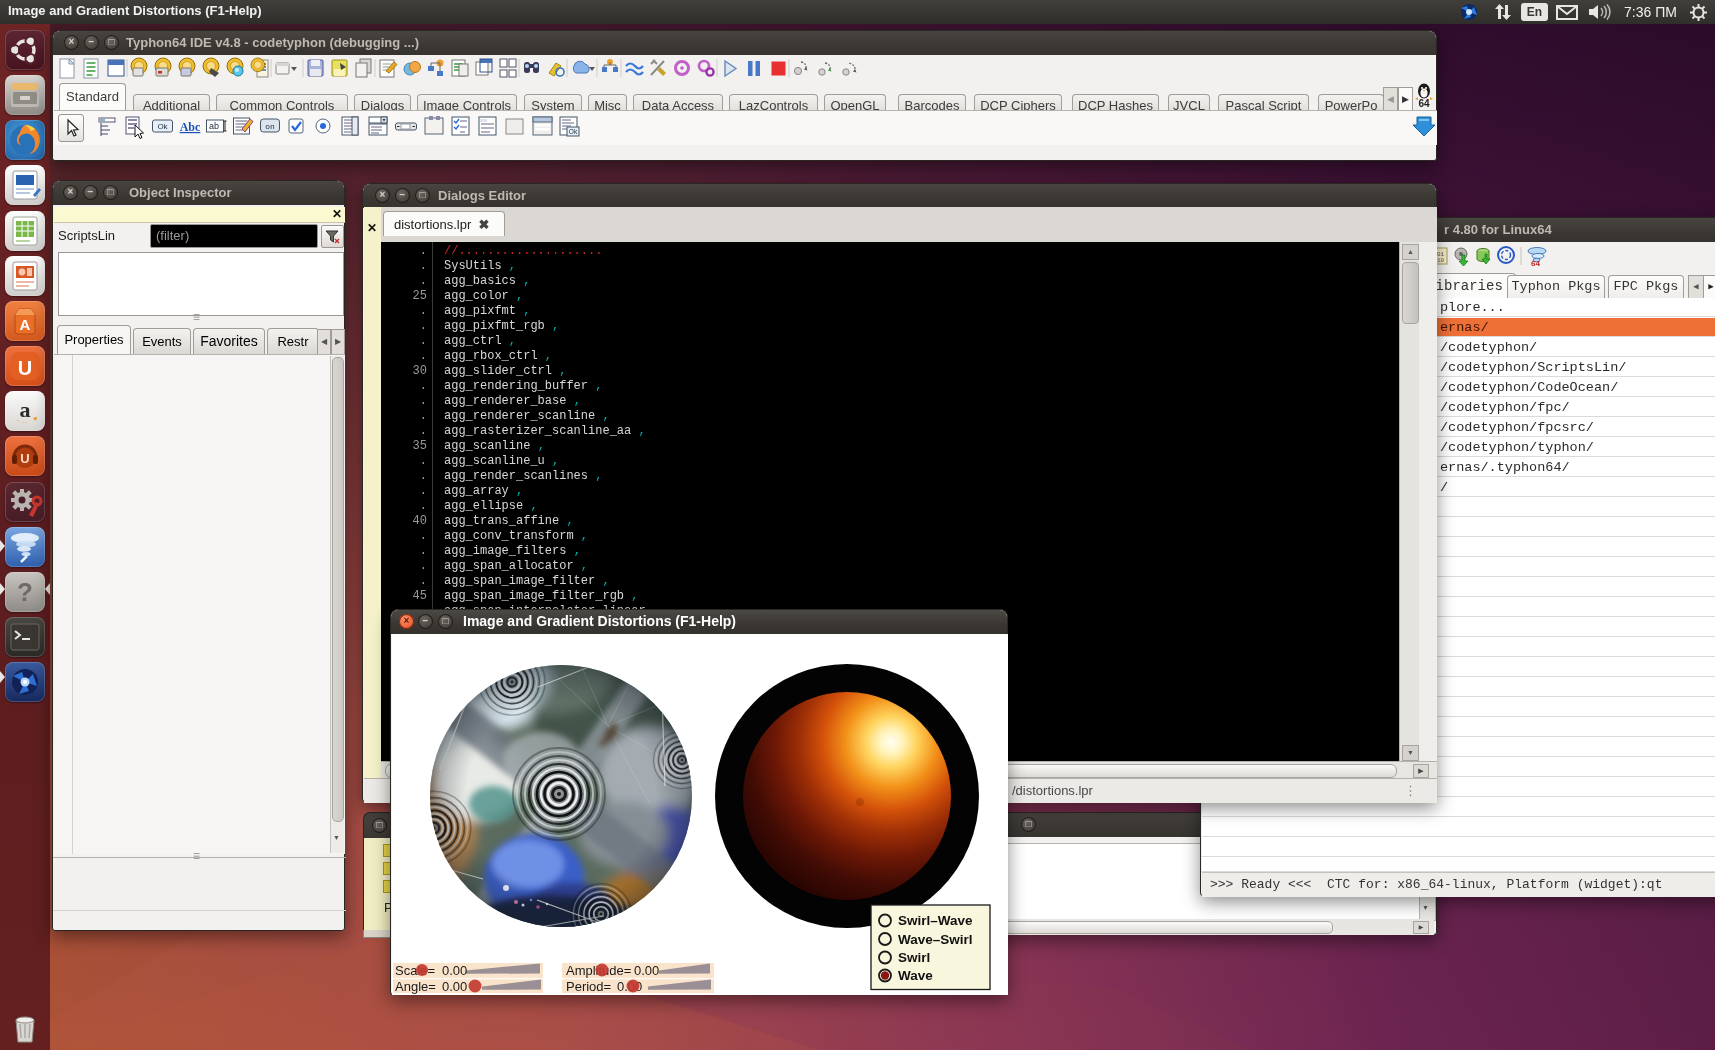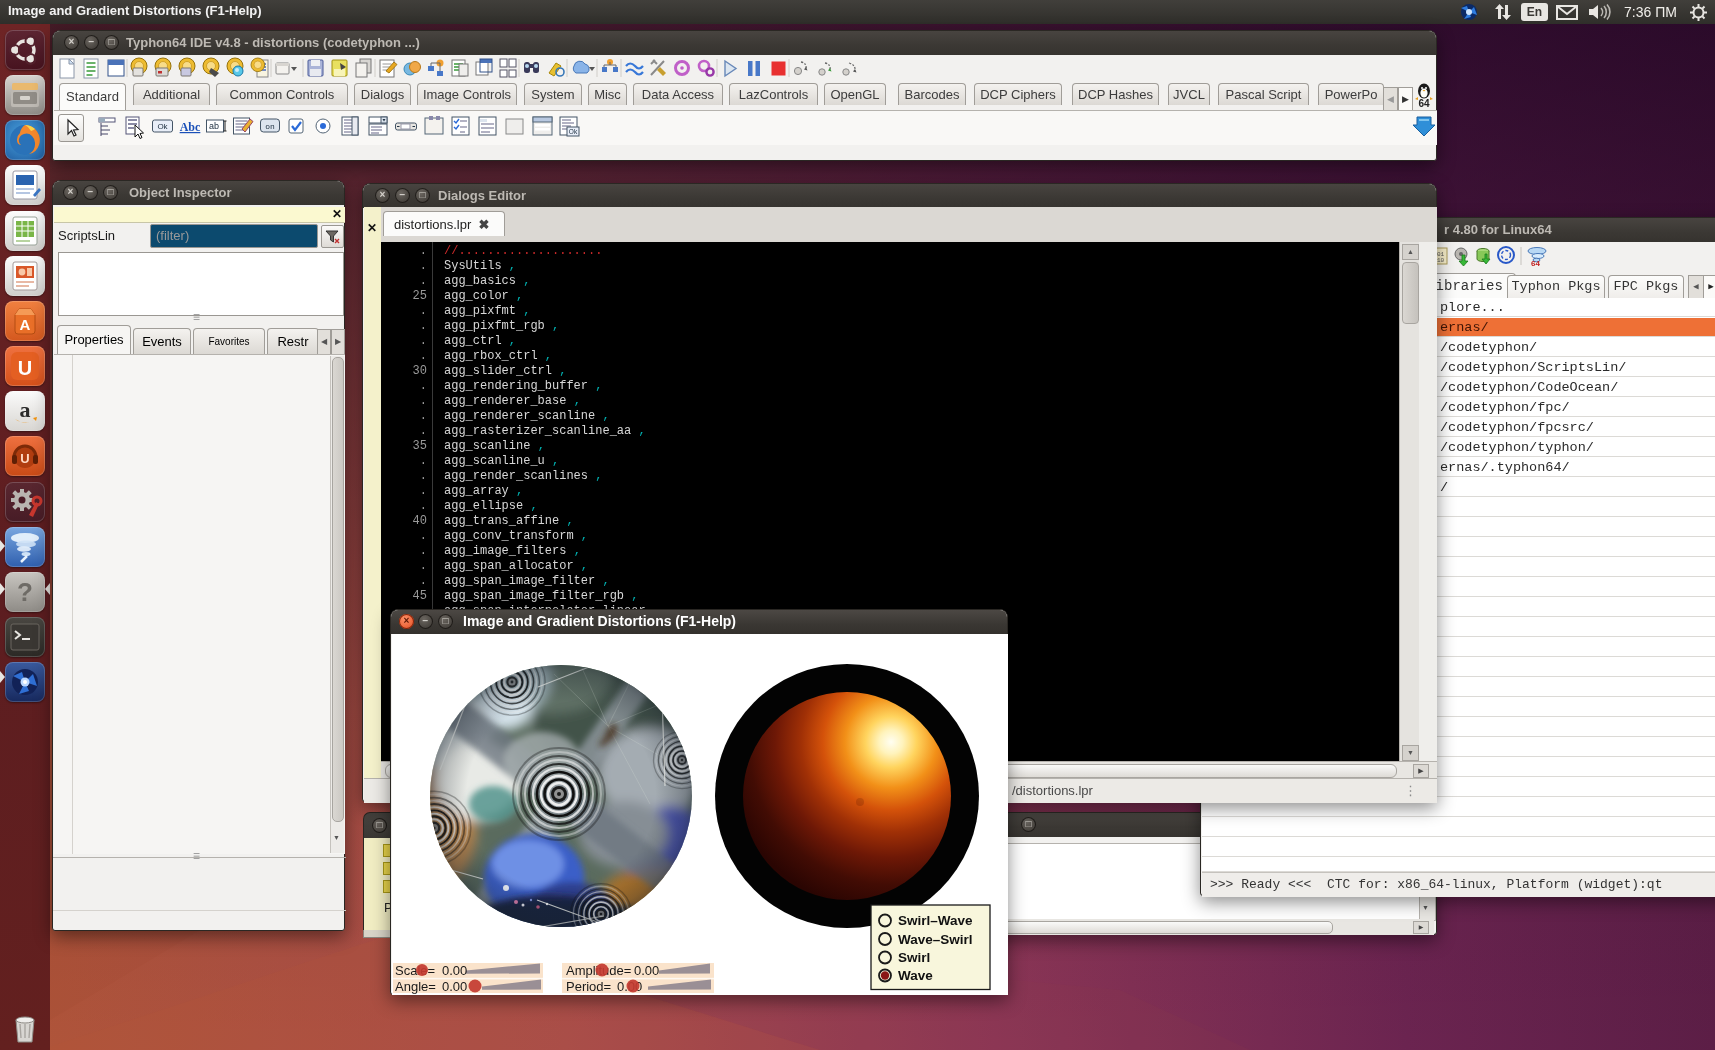--- a/index.html
+++ b/index.html
@@ -20,21 +20,21 @@
   .win{position:absolute;box-sizing:border-box;border:1px solid #2a2723;
     border-radius:8px 8px 3px 3px;background:#f2f1ef;box-shadow:0 6px 18px rgba(0,0,0,.45);}
   .tbar{position:absolute;left:0;top:0;right:0;height:24px;border-radius:7px 7px 0 0;
     background:linear-gradient(#484440,#3b3834 60%,#36332f);}
   .tbar .wt{position:absolute;top:4px;font-size:13px;font-weight:bold;color:#bdb9b3;white-space:nowrap;}
   .wbtn{position:absolute;top:4px;width:15px;height:15px;border-radius:50%;
     background:radial-gradient(circle at 40% 35%,#6b6660,#47433e 65%,#36322e);
     box-shadow:inset 0 0 0 1px rgba(20,18,15,.8);}
   .wbtn span{position:absolute;left:0;top:0;width:15px;height:15px;line-height:14px;text-align:center;
     font-size:10px;color:#d5d2cc;font-weight:bold;}
-  .ptab{position:absolute;top:1px;height:21px;line-height:21px;text-align:center;
+  .ptab{position:absolute;top:12px;height:21px;line-height:21px;text-align:center;
     background:linear-gradient(#f4f2ef,#dcd9d4);border:1px solid #a09d98;border-bottom:none;
     border-radius:4px 4px 0 0;white-space:nowrap;}
   .ptab.sel{top:1px;height:26px;line-height:26px;background:#fbfbfa;z-index:2;}
   .etab{position:absolute;top:4px;height:25px;line-height:25px;background:linear-gradient(#fdfdfc,#efedea);
     border:1px solid #a09d98;border-bottom:none;border-radius:4px 4px 0 0;}
   .crow{position:absolute;left:0;width:598px;height:19px;line-height:19px;border-bottom:1px solid #dcdad6;
     padding-left:238px;box-sizing:border-box;white-space:nowrap;overflow:hidden;}
 </style></head>
 <body>
 <div id="desk">
@@ -266,21 +266,21 @@
     <div class="tbar">
       <div class="wbtn" style="left:11px;">
           <span>×</span>
         </div>
       <div class="wbtn" style="left:31px;">
           <span>−</span>
         </div>
       <div class="wbtn" style="left:51px;">
           <span>□</span>
         </div>
-      <div class="wt" style="left:73px;">Typhon64 IDE v4.8 - distortions (codetyphon ...)</div>
+      <div class="wt" style="left:73px;">Typhon64 IDE v4.8 - codetyphon (debugging ...)</div>
     </div>
     <div id="toolbar" class="abs" style="left:1px;top:24px;width:1383px;height:27px;">
       <svg width="1383" height="27" viewBox="0 0 1383 27">
         <defs>
           <g id="gold">
               <circle cx="8" cy="8" r="8" fill="#eebc30" stroke="#96720a"></circle>
               <circle cx="8" cy="8" r="4.5" fill="#f8dc88" stroke="#c89820" stroke-width="0.8"></circle>
             </g>
         </defs>
         <g transform="translate(5,3)">
@@ -577,35 +577,35 @@
       <div class="wbtn" style="left:50px;">
           <span>□</span>
         </div>
       <div class="wt" style="left:76px;">Object Inspector</div>
     </div>
     <div id="oibody">
       <div class="abs" style="left:1px;top:26px;width:291px;height:15px;background:#fbf9d0;border-bottom:1px solid #c8c6a8;">
         <span style="position:absolute;right:3px;top:0px;font-size:12px;font-weight:bold;color:#111;">✕</span>
       </div>
       <div class="abs" style="left:5px;top:47px;font-size:13px;color:#1a1a1a;">ScriptsLin</div>
-      <div class="abs" style="left:97px;top:43px;width:166px;height:22px;background:#0c4a6e;border:1px solid #9a9792;border-radius:2px;">
+      <div class="abs" style="left:97px;top:43px;width:166px;height:22px;background:#000000;border:1px solid #9a9792;border-radius:2px;">
         <span style="position:absolute;left:5px;top:3px;font-size:13px;color:#9a9a9a;">(filter)</span>
       </div>
       <div class="abs" style="left:268px;top:44px;width:21px;height:21px;background:linear-gradient(#fbfaf9,#dedbd6);border:1px solid #9a9792;border-radius:2px;">
         <svg width="21" height="21" viewBox="0 0 21 21">
             <path d="M4 5 h12 l-4.5 5 v6 l-3 -2 v-4 Z" fill="#6b6761" stroke="#333"></path>
             <path d="M13 13 l4 4 M17 13 l-4 4" stroke="#c03030" stroke-width="1.4"></path>
           </svg>
       </div>
       <div class="abs" style="left:5px;top:71px;width:284px;height:62px;background:#fff;border:1px solid #9a9792;"></div>
       <div class="abs" style="left:140px;top:132px;font-size:8px;color:#888;">☰</div>
       <div class="abs" style="left:0px;top:142px;width:293px;height:31px;padding-left:44px;">
         <div class="ptab sel" style="left:4px;width:72px;top:2px;height:28px;line-height:28px;font-size:13px;background:#f6f5f3;">Properties</div>
         <div class="ptab" style="left:80px;width:56px;top:5px;height:25px;line-height:25px;font-size:13px;">Events</div>
-        <div class="ptab" style="left:140px;width:70px;top:5px;height:25px;line-height:25px;font-size:10px;">Favorites</div>
+        <div class="ptab" style="left:140px;width:70px;top:5px;height:25px;line-height:25px;font-size:14px;">Favorites</div>
         <div class="ptab" style="left:214px;width:50px;top:5px;height:25px;line-height:25px;font-size:13px;">Restr</div>
         <div class="abs" style="left:264px;top:6px;width:12px;height:24px;background:#e2dfda;border:1px solid #a09d98;color:#555;font-size:8px;text-align:center;line-height:24px;">◀</div>
         <div class="abs" style="left:278px;top:6px;width:12px;height:24px;background:#e2dfda;border:1px solid #a09d98;color:#555;font-size:8px;text-align:center;line-height:24px;">▶</div>
       </div>
       <div class="abs" style="left:1px;top:173px;width:291px;height:499px;background:#f6f5f3;border-top:1px solid #b5b2ad;">
         <div class="abs" style="left:18px;top:0;width:1px;height:499px;background:#d5d2cd;"></div>
         <div class="abs" style="right:1px;top:1px;width:13px;height:497px;background:#edebe8;border-left:1px solid #c5c2bd;">
           <div class="abs" style="left:1px;top:1px;width:10px;height:463px;background:linear-gradient(90deg,#dad7d2,#cbc8c3);border:1px solid #a8a5a0;border-radius:5px;"></div>
           <div class="abs" style="left:2px;top:478px;font-size:7px;color:#555;">▼</div>
         </div>

